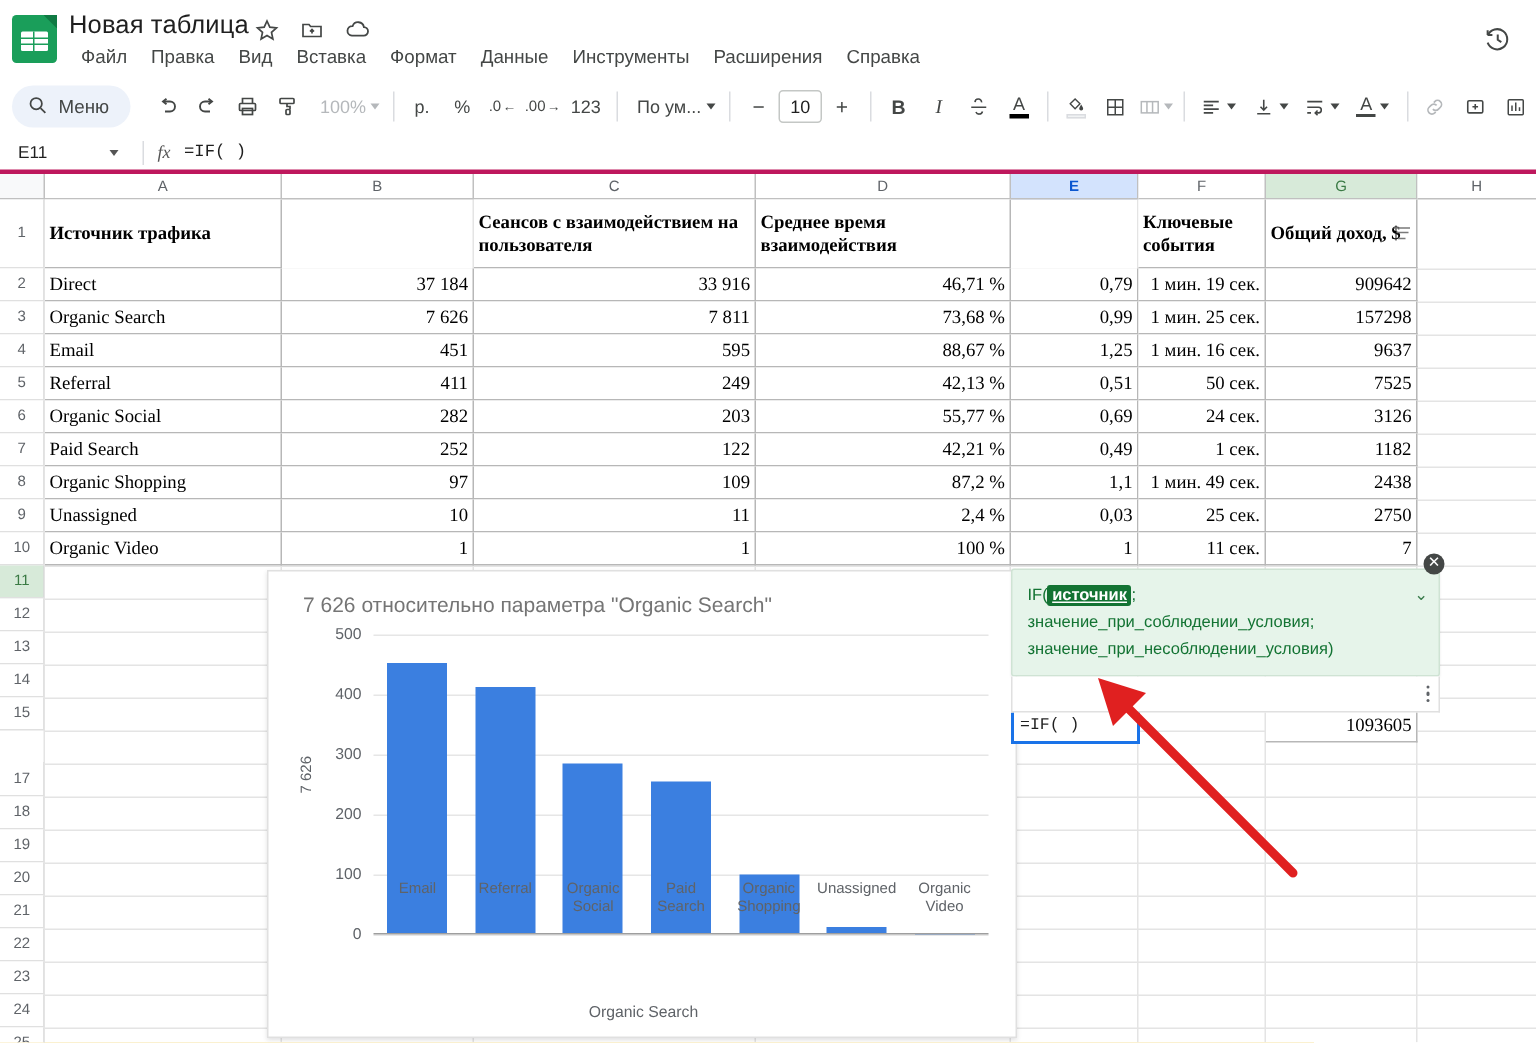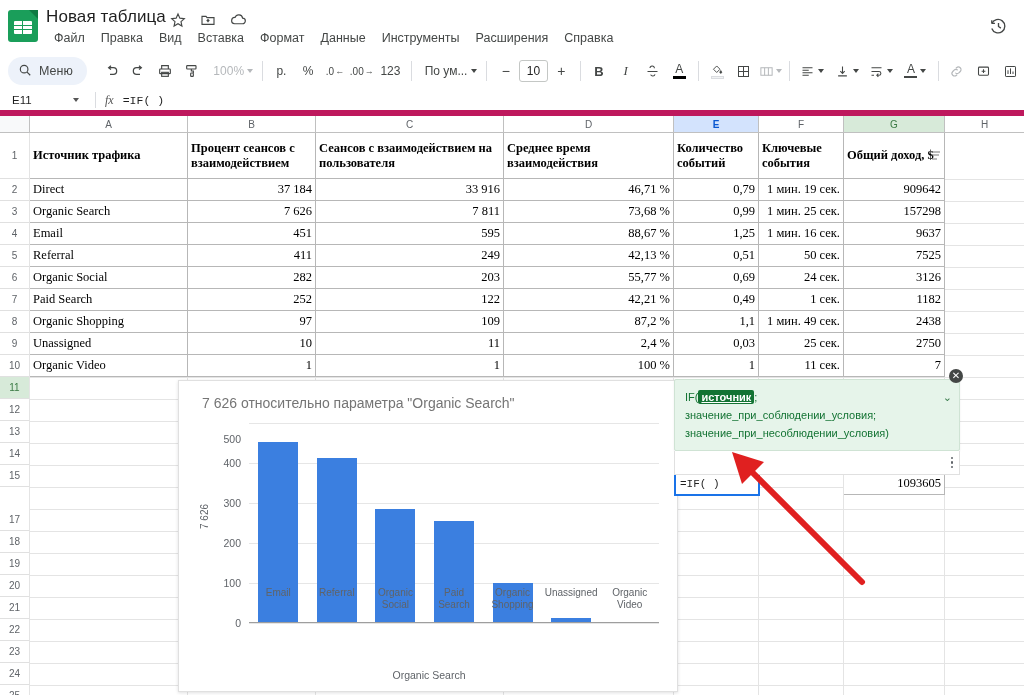--- a/index.html
+++ b/index.html
@@ -83,21 +83,21 @@
   .caret { width:0; height:0; border-left:3.5px solid transparent; border-right:3.5px solid transparent; border-top:4px solid currentColor; }
   .fontsize-box {
     width:30px; height:22px; border:1px solid #c4c7c5; border-radius:3px;
     display:flex; align-items:center; justify-content:center;
     font-size:12px; color:#1f1f1f; cursor:text;
   }
 
   
   .formulabar {
     position:absolute; left:0; top:90px; width:1024px; height:26px;
-    background:#fff; border-bottom:6px solid #be185d;
+    background:#fff; border-bottom:3px solid #be185d;
     display:flex; align-items:center;
   }
   .namebox {
     width:95px; height:26px; display:flex; align-items:center;
     padding-left:12px; font-size:11.5px; color:#1f1f1f; position:relative;
   }
   .namebox .caret { position:absolute; right:16px; color:#555; }
   .fb-sep { width:1px; height:16px; background:#dadce0; }
   .fx { padding:0 9px; font-size:12px; color:#555; font-style:italic; font-family:"Liberation Serif", serif; }
   .fbinput { flex:1; font-size:11.5px; color:#1f1f1f; font-family:"Liberation Mono", monospace; }
@@ -524,24 +524,22 @@
         <div class="gridline-h" style="left: 30px; top: 437px; width: 994px;"></div>
         <div class="gridline-h" style="left: 30px; top: 459px; width: 994px;"></div>
         <div class="gridline-h" style="left: 30px; top: 481px; width: 994px;"></div>
         <div class="gridline-h" style="left: 30px; top: 503px; width: 994px;"></div>
         <div class="gridline-h" style="left: 30px; top: 525px; width: 994px;"></div>
         <div class="gridline-h" style="left: 30px; top: 547px; width: 994px;"></div>
         <div class="gridline-h" style="left: 30px; top: 569px; width: 994px;"></div>
       </div>
 
     <div class="cell hdr" style="left:30px;  top:17px; width:158px; height:46px;">Источник трафика</div>
-    <div class="cell hdr" style="left:188px; top:17px; width:128px; height:46px;">Процент сеансов с взаимодействием</div>
     <div class="cell hdr" style="left:504px; top:17px; width:170px; height:46px;">Среднее время взаимодействия</div>
     <div class="cell hdr" style="left:316px; top:17px; width:188px; height:46px;">Сеансов с взаимодействием на пользователя</div>
-    <div class="cell hdr" style="left:674px; top:17px; width:85px;  height:46px;">Количество событий</div>
     <div class="cell hdr" style="left:759px; top:17px; width:85px;  height:46px;">Ключевые события</div>
     <div class="cell hdr" style="left:844px; top:17px; width:101px; height:46px;">
       <span>Общий доход, $</span>
       <span class="filter-icon">
         <i style="top:0;width:11px"></i>
           <i style="top:3.5px;left:1.5px;width:8px"></i>
           <i style="top:7px;left:3px;width:5px"></i>
       </span>
     </div>
 
@@ -641,21 +639,21 @@
             <div class="ytick" style="top: 200px;">0</div>
             <div class="ygrid" style="top: 160px;"></div>
             <div class="ytick" style="top: 160px;">100</div>
             <div class="ygrid" style="top: 120px;"></div>
             <div class="ytick" style="top: 120px;">200</div>
             <div class="ygrid" style="top: 80px;"></div>
             <div class="ytick" style="top: 80px;">300</div>
             <div class="ygrid" style="top: 40px;"></div>
             <div class="ytick" style="top: 40px;">400</div>
             <div class="ygrid" style="top: 0px;"></div>
-            <div class="ytick" style="top: 16px;">500</div>
+            <div class="ytick" style="top: 0px;">500</div>
           </div>
         <div id="chart-bars">
             <div class="bar" title="Email: 451" style="left: 9.28571px; width: 40px; height: 180.4px; background: rgb(59, 127, 224);"></div>
             <div class="bar" title="Referral: 411" style="left: 67.8571px; width: 40px; height: 164.4px; background: rgb(59, 127, 224);"></div>
             <div class="bar" title="Organic Social: 282" style="left: 126.429px; width: 40px; height: 112.8px; background: rgb(59, 127, 224);"></div>
             <div class="bar" title="Paid Search: 252" style="left: 185px; width: 40px; height: 100.8px; background: rgb(59, 127, 224);"></div>
             <div class="bar" title="Organic Shopping: 97" style="left: 243.571px; width: 40px; height: 38.8px; background: rgb(59, 127, 224);"></div>
             <div class="bar" title="Unassigned: 10" style="left: 302.143px; width: 40px; height: 4px; background: rgb(59, 127, 224);"></div>
             <div class="bar" title="Organic Video: 1" style="left: 360.714px; width: 40px; height: 0.4px; background: rgb(59, 127, 224);"></div>
           </div>

